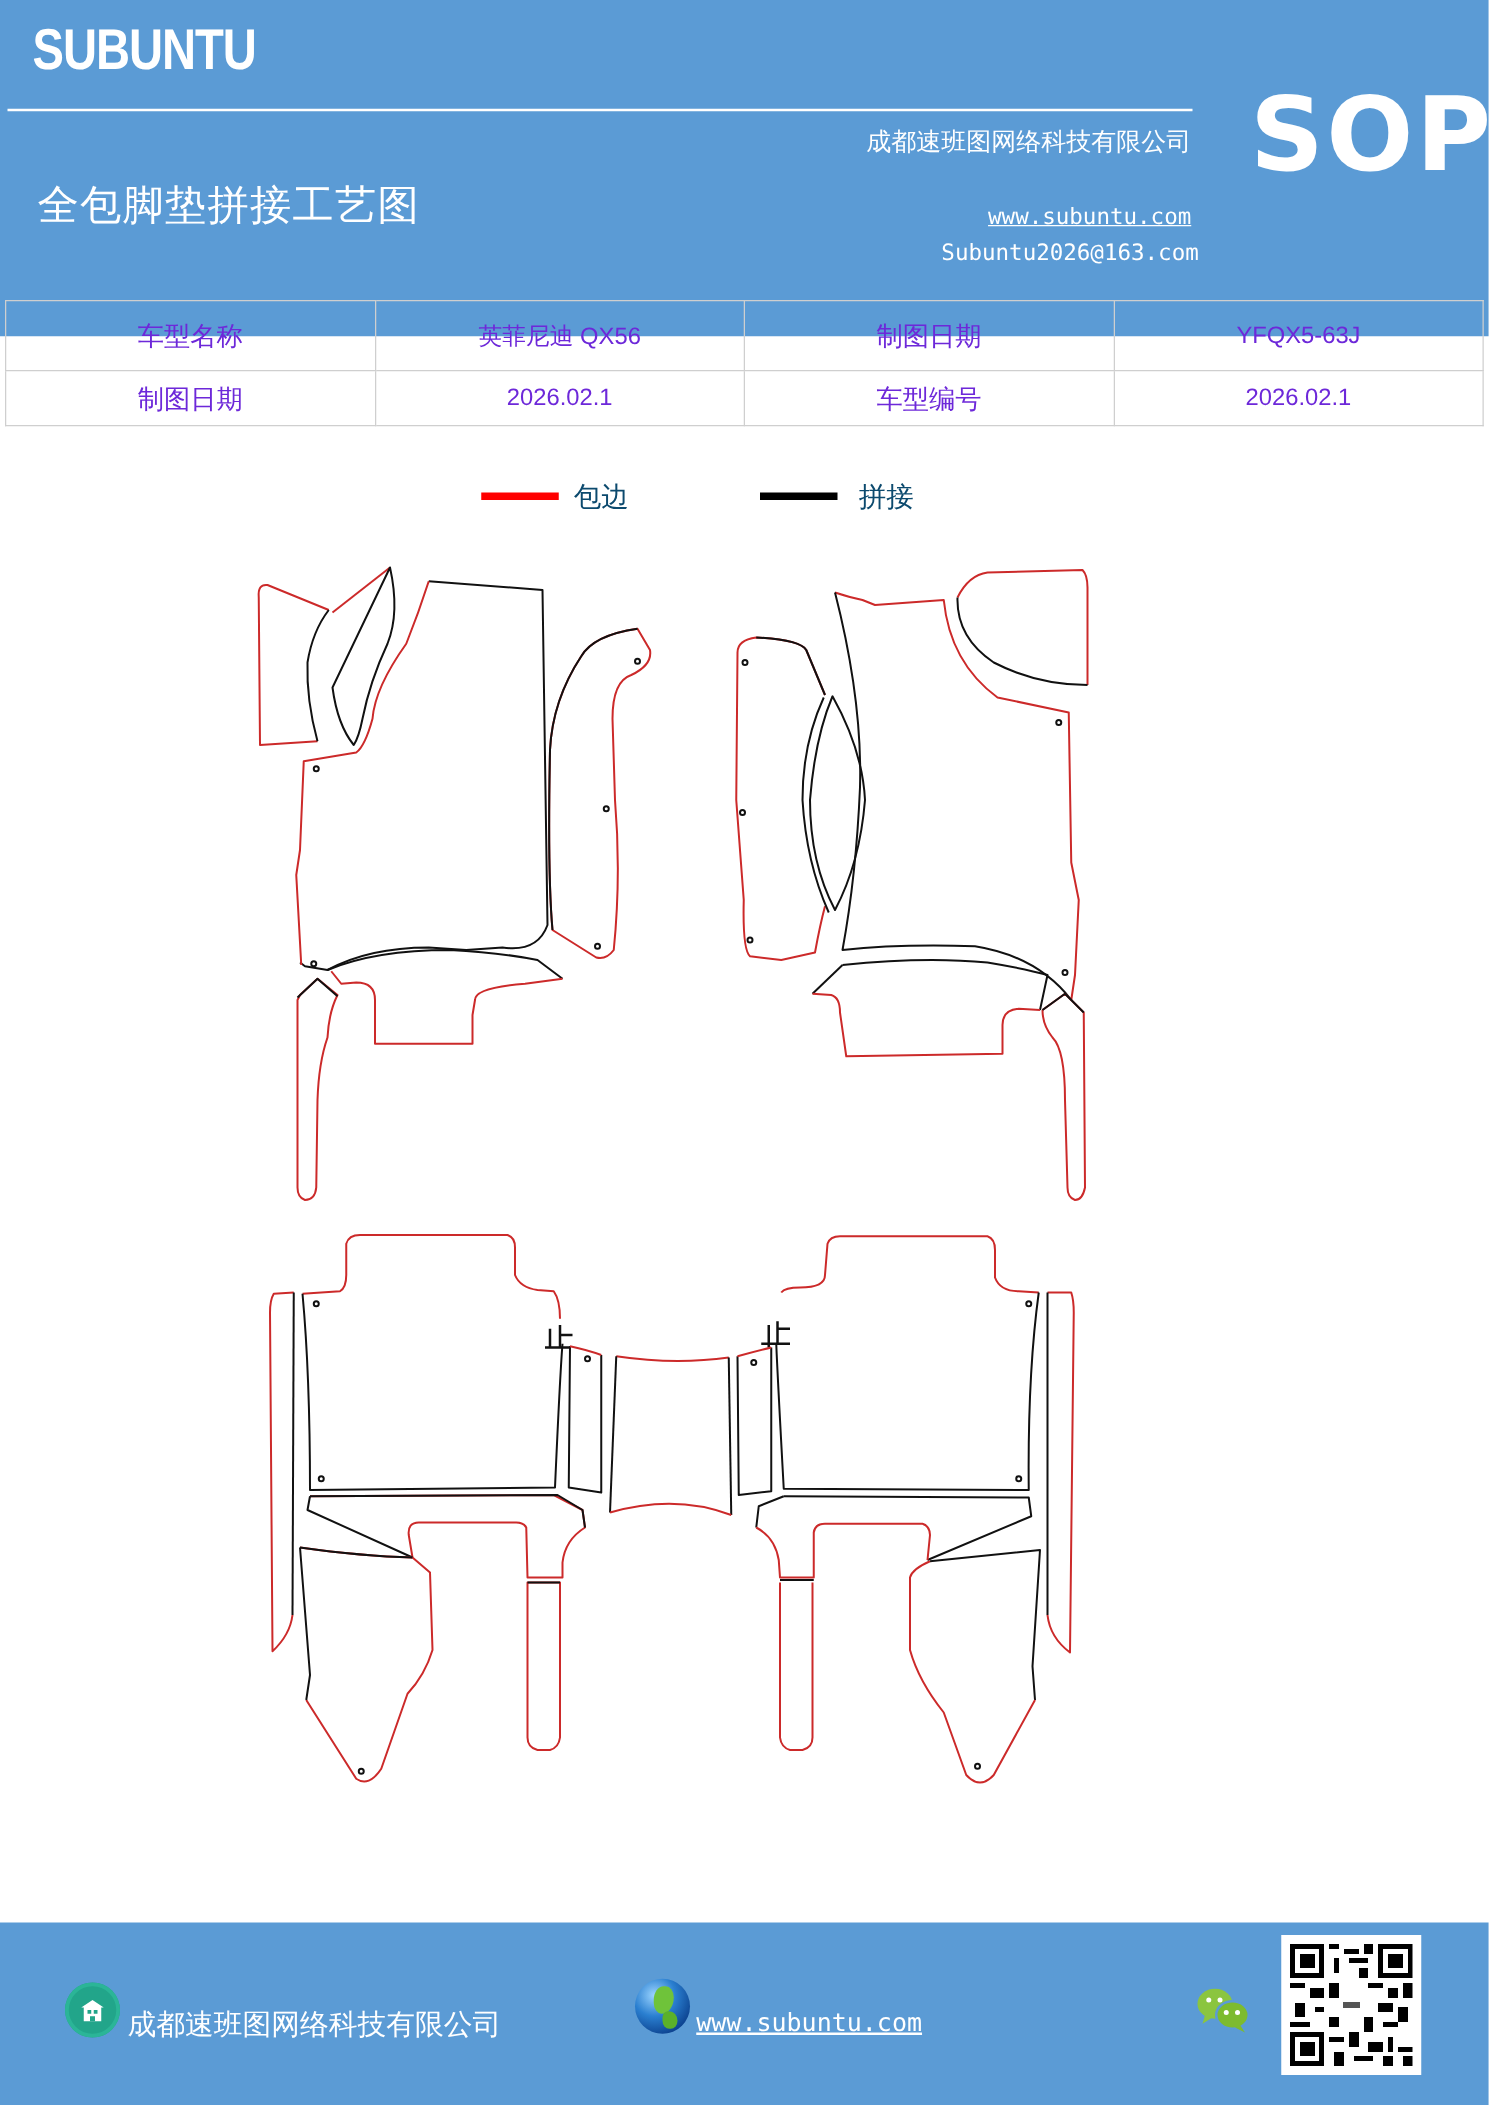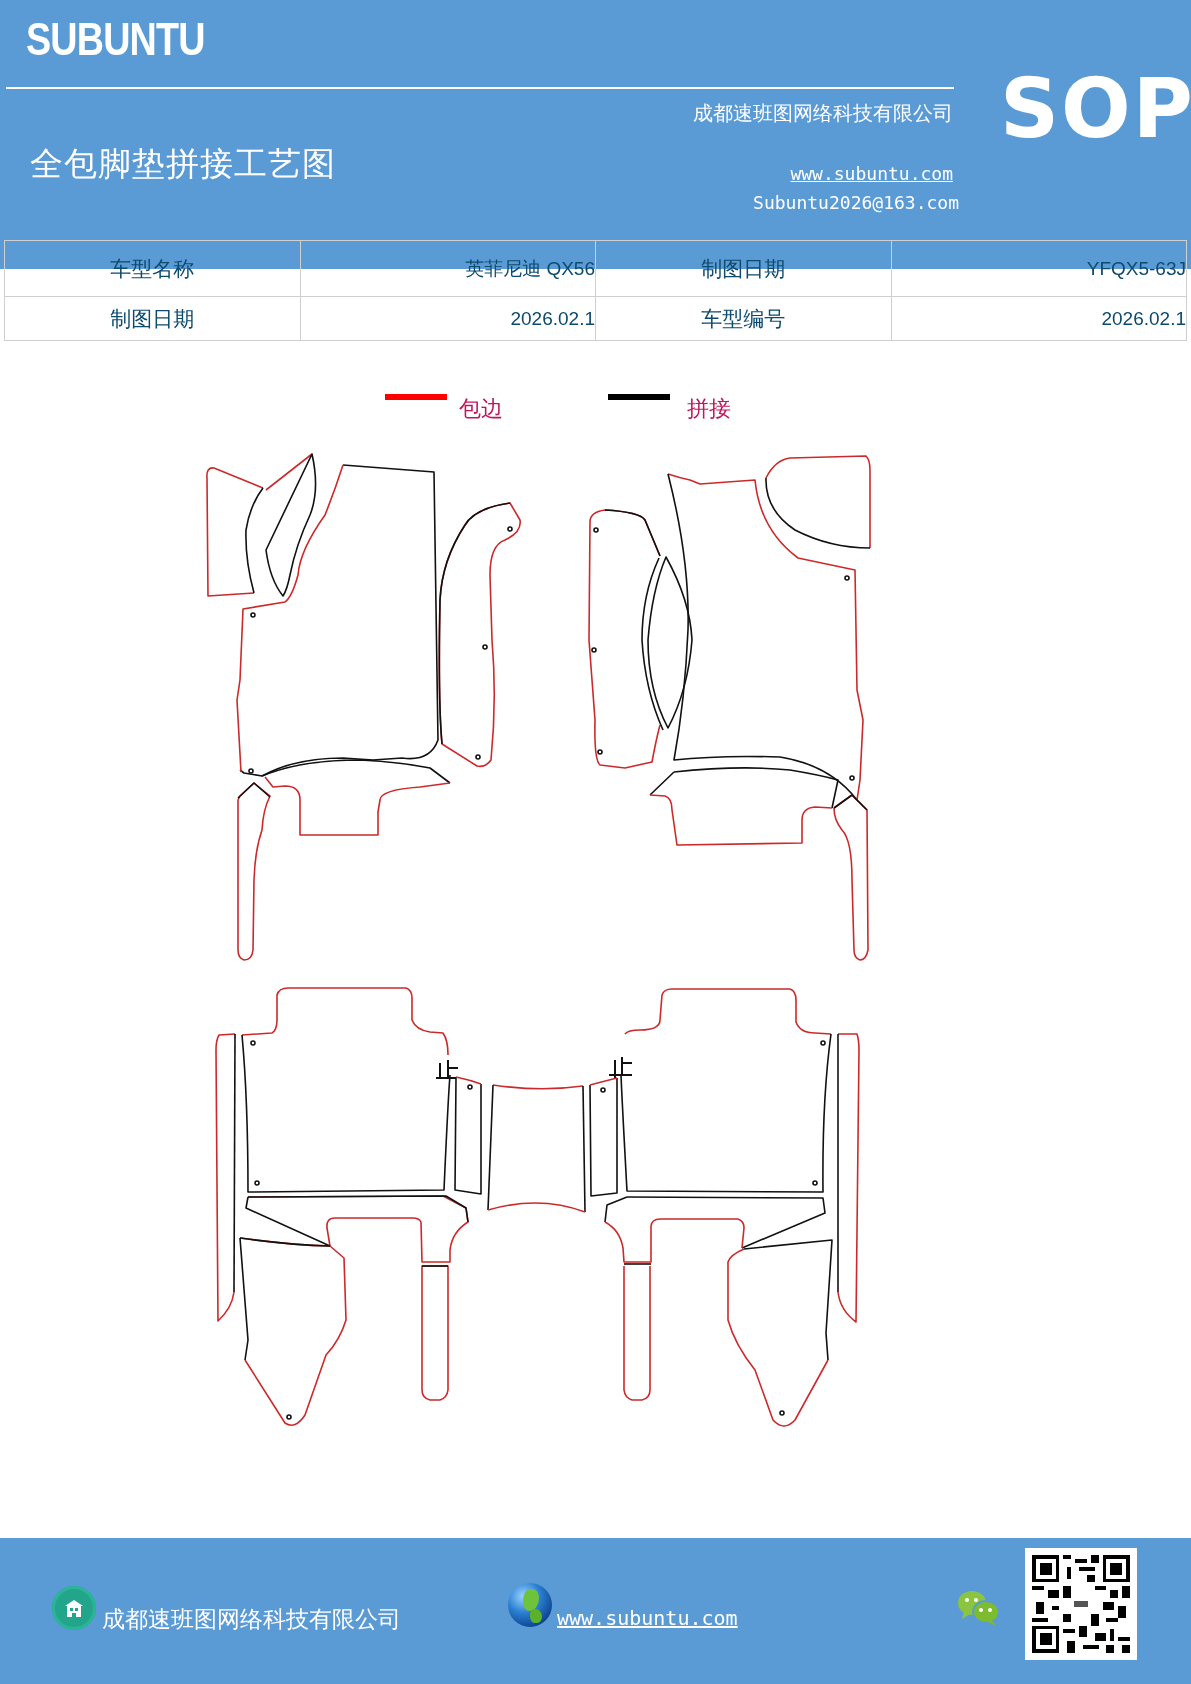--- a/index.html
+++ b/index.html
@@ -9,28 +9,28 @@
   .header { position: absolute; left: 0; top: 0; width: 1191px; height: 269px; background: #5b9bd5; color: #fff; }
   .brand { position: absolute; left: 26px; top: 16px; font-family: "Liberation Sans", sans-serif; font-weight: bold; font-size: 46px; letter-spacing: -1px; transform: scaleX(0.82); transform-origin: left top; line-height: 1; }
   .header-rule { position: absolute; left: 6px; top: 87px; width: 948px; height: 2px; background: #ffffff; }
   .company { position: absolute; right: 238px; top: 100px; font-family: "DejaVu Serif", serif; font-size: 20px; letter-spacing: 0; }
   .doc-title { position: absolute; left: 30px; top: 142px; font-family: Liberation Mono, monospace; font-size: 33px; letter-spacing: 1px; }
   .site { position: absolute; right: 238px; top: 163px; font-family: "DejaVu Sans Mono", monospace; font-size: 18px; text-decoration: underline; color: #fff; }
   .email { position: absolute; right: 232px; top: 192px; font-family: "DejaVu Sans Mono", monospace; font-size: 18px; }
   .sop { position: absolute; left: 1000px; top: 68px; font-family: "DejaVu Sans", sans-serif; font-weight: bold; font-size: 82px; letter-spacing: 2px; line-height: 1; }
 
   table.info { position: absolute; left: 4px; top: 240px; width: 1183px; border-collapse: collapse; table-layout: fixed; }
-  table.info td { border: 1px solid #cfcfcf; height: 56px; text-align: center; vertical-align: middle; font-size: 21px; color: #0c4a6e; }
+  table.info td { border: 1px solid #cfcfcf; height: 56px; text-align: center; vertical-align: middle; font-size: 21px; color: #6d28d9; }
   table.info tr:first-child td { height: 56px; }
   table.info tr:last-child td { height: 44px; }
-  table.info td.val { font-family: "Liberation Sans", sans-serif; font-size: 19px; text-align: right; }
+  table.info td.val { font-family: "Liberation Sans", sans-serif; font-size: 19px; }
 
   .legend { position: absolute; top: 380px; left: 0; width: 1191px; height: 40px; }
   .lg-line { position: absolute; height: 6px; top: 14px; }
-  .lg-label { position: absolute; top: 14px; font-size: 22px; color: #be185d; }
+  .lg-label { position: absolute; top: 3px; font-size: 22px; color: #0c4a6e; }
 
   .drawing { position: absolute; left: 0; top: 420px; width: 1191px; height: 1020px; }
   .drawing svg { width: 1191px; height: 1020px; }
 
   .footer { position: absolute; left: 0; top: 1538px; width: 1191px; height: 146px; background: #5b9bd5; color: #fff; }
   .f-building { position: absolute; left: 52px; top: 48px; width: 44px; height: 44px; border-radius: 50%; background: #22a58a; box-shadow: inset 0 0 0 3px #2bb597; }
   .f-building svg { position: absolute; left: 11px; top: 11px; }
   .f-company { position: absolute; left: 102px; top: 66px; font-family: "DejaVu Serif", serif; font-size: 23px; }
   .f-globe { position: absolute; left: 508px; top: 45px; width: 44px; height: 44px; border-radius: 50%; background: radial-gradient(circle at 35% 30%, #9bd4ff 0%, #2a7fd0 40%, #0b3f8c 80%); overflow: hidden; }
   .f-globe .land1 { position: absolute; left: 15px; top: 6px; width: 16px; height: 22px; background: #6fc33a; border-radius: 50% 40% 60% 40%; }

